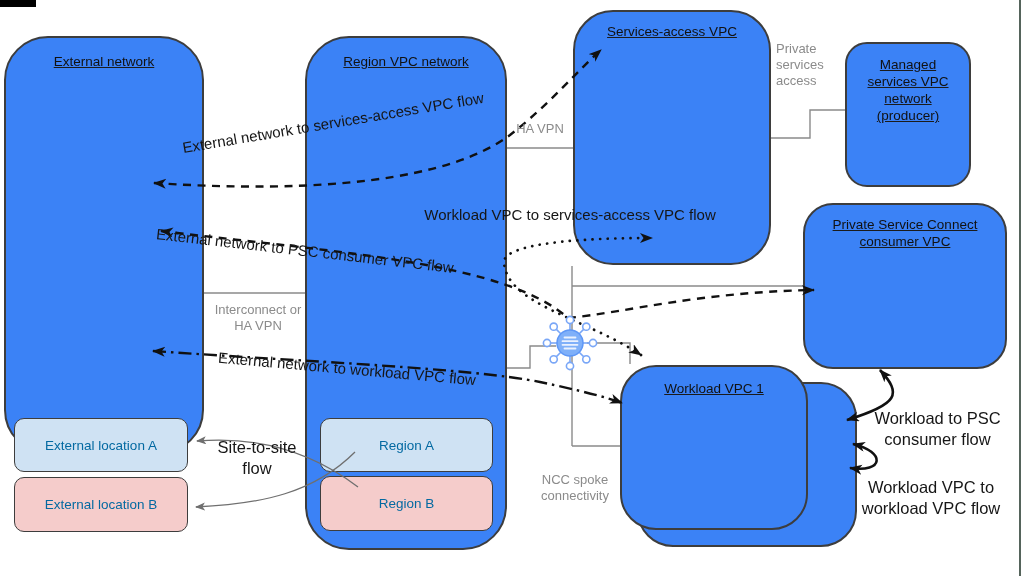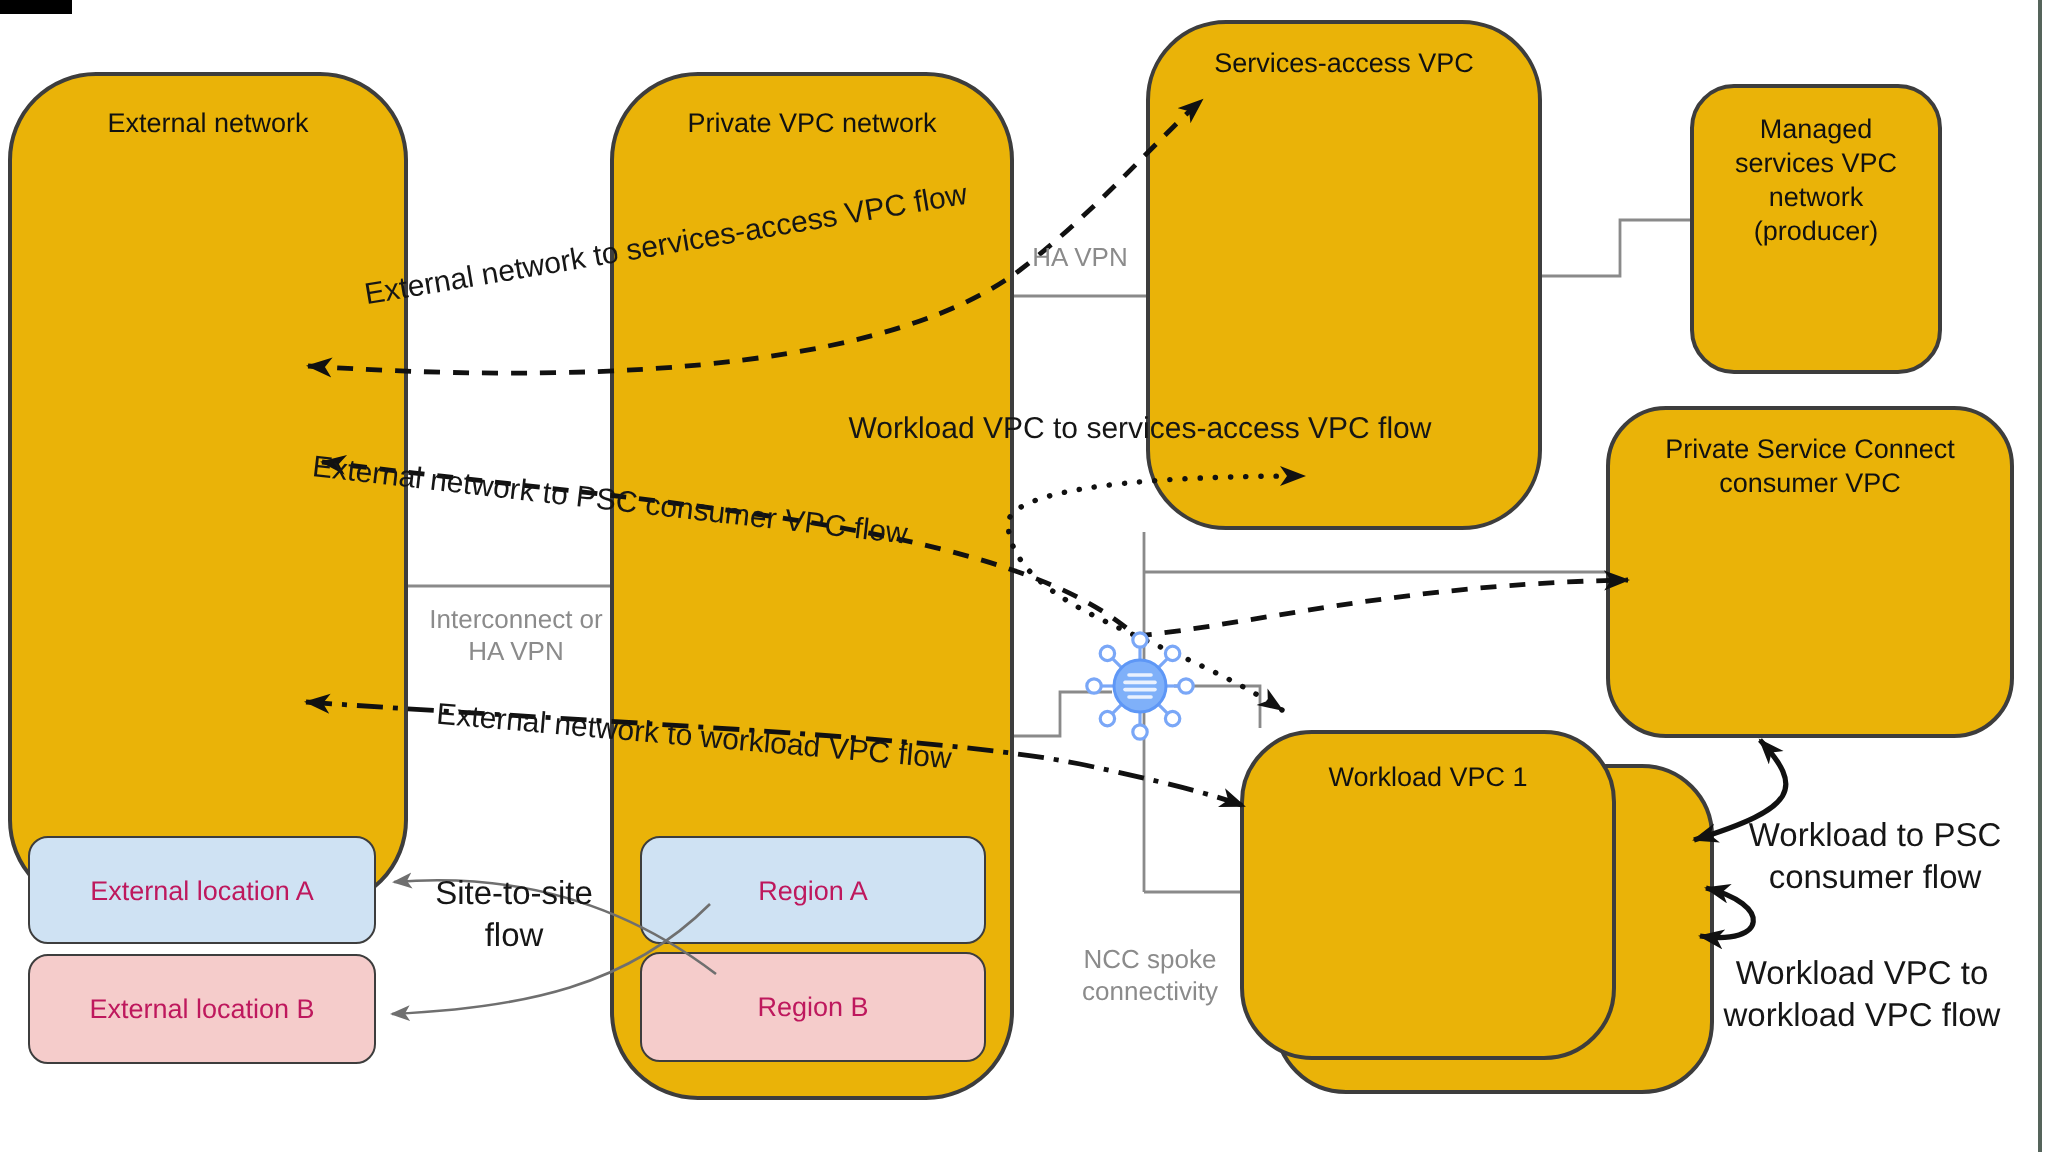--- a/index.html
+++ b/index.html
@@ -1,41 +1,41 @@
 <!DOCTYPE html>
 <html><head>
 <meta charset="utf-8">
 <style>
   html,body{margin:0;padding:0;background:#fff;}
   #stage{position:relative;width:1024px;height:576px;background:#ffffff;overflow:hidden;
          font-family:"Liberation Sans",sans-serif;color:#1b1b1b;}
-  .box{position:absolute;background:#eab308;border:2px solid #3d3d3d;box-sizing:border-box;}
+  .box{position:absolute;background:#3b82f6;border:2px solid #3d3d3d;box-sizing:border-box;text-decoration:underline;}
   .box .title{text-align:center;font-size:13.5px;color:#111;}
   .subbox{position:absolute;border:1.6px solid #3d3d3d;box-sizing:border-box;border-radius:10px;
-          display:flex;align-items:center;justify-content:center;font-size:13.5px;color:#be185d;}
+          display:flex;align-items:center;justify-content:center;font-size:13.5px;color:#0369a1;}
   .bluefill{background:#cfe2f3;}
   .pinkfill{background:#f5cccb;}
   .graylabel{position:absolute;color:#8b8b8b;font-size:13px;line-height:1.22;}
   .flowlabel{position:absolute;color:#161616;font-size:15px;white-space:nowrap;text-align:center;}
   .biglabel{position:absolute;color:#161616;font-size:16.5px;line-height:1.25;text-align:center;}
   svg.overlay{position:absolute;left:0;top:0;pointer-events:none;}
   .topbar{position:absolute;left:0;top:0;width:36px;height:7px;background:#000;}
   .edgeline{position:absolute;left:1019px;top:0;width:2px;height:576px;background:#55645b;}
 </style>
 </head>
 <body>
 
 <div id="stage">
 
   <div class="box" style="left:4px;top:36px;width:200px;height:418px;border-radius:44px;">
     <div class="title" style="margin-top:16px;">External network</div>
   </div>
 
   <div class="box" style="left:305px;top:36px;width:202px;height:514px;border-radius:44px;">
-    <div class="title" style="margin-top:16px;">Private VPC network</div>
+    <div class="title" style="margin-top:16px;">Region VPC network</div>
   </div>
 
   <div class="box" style="left:573px;top:10px;width:198px;height:255px;border-radius:40px;">
     <div class="title" style="margin-top:12px;">Services-access VPC</div>
   </div>
 
   <div class="box" style="left:845px;top:42px;width:126px;height:145px;border-radius:22px;">
     <div class="title" style="margin:13px 10px 0 10px;line-height:1.25;">Managed services VPC network (producer)</div>
   </div>
 
@@ -117,20 +117,21 @@
       <g stroke="#eaf1fe" stroke-width="1.8" stroke-linecap="round">
         <line x1="-5.5" y1="-5.5" x2="5.5" y2="-5.5"></line>
         <line x1="-7.5" y1="-1.8" x2="7.5" y2="-1.8"></line>
         <line x1="-7.5" y1="1.8" x2="7.5" y2="1.8"></line>
         <line x1="-5.5" y1="5.5" x2="5.5" y2="5.5"></line>
       </g>
     </g>
   </svg>
 
   <div class="graylabel" style="left:500px;top:121px;width:80px;text-align:center;">HA VPN</div>
+  <div class="graylabel" style="left:776px;top:41px;width:66px;text-align:left;">Private services access</div>
   <div class="graylabel" style="left:204px;top:302px;width:108px;text-align:center;">Interconnect or HA VPN</div>
   <div class="graylabel" style="left:525px;top:472px;width:100px;text-align:center;">NCC spoke connectivity</div>
 
   <div class="flowlabel" style="left:153px;top:114px;width:360px;transform:rotate(-9.5deg);">External network to services-access VPC flow</div>
   <div class="flowlabel" style="left:405px;top:206px;width:330px;">Workload VPC to services-access VPC flow</div>
   <div class="flowlabel" style="left:125px;top:242px;width:360px;transform:rotate(6.5deg);">External network to PSC consumer VPC flow</div>
   <div class="flowlabel" style="left:167px;top:360px;width:360px;transform:rotate(5deg);">External network to workload VPC flow</div>
   <div class="biglabel" style="left:210px;top:437px;width:94px;">Site-to-site flow</div>
   <div class="biglabel" style="left:860px;top:408px;width:155px;">Workload to PSC consumer flow</div>
   <div class="biglabel" style="left:845px;top:477px;width:172px;">Workload VPC to workload VPC flow</div>

